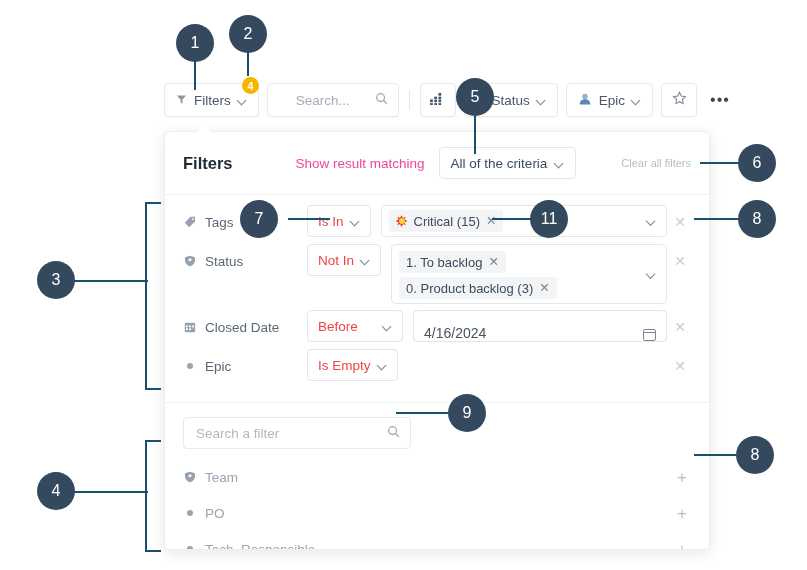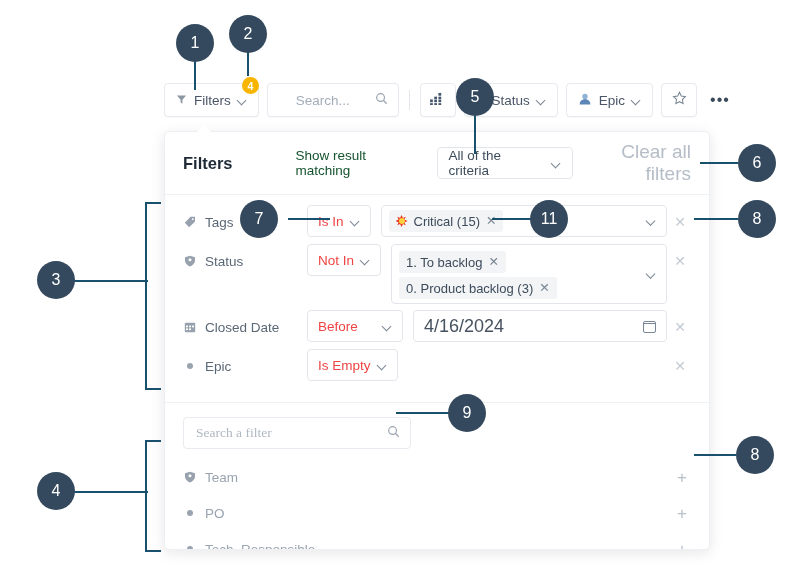--- a/index.html
+++ b/index.html
@@ -76,33 +76,33 @@
     clip-path: polygon(50% 0, 100% 100%, 0 100%);
     z-index: 3;
   }
   .panel-head {
     height: 63px;
     display: flex; align-items: center;
     padding: 0 18px;
     border-bottom: 1px solid #eef1f4;
   }
   .panel-title { font-size: 16.5px; font-weight: bold; color: #1e2a36; }
-  .show-label { font-size: 13.5px; color: #14532d; margin-left: 63px; }
+  .show-label { font-size: 13.5px; color: #ec4899; margin-left: 63px; }
   .criteria-select {
     margin-left: 14px;
     height: 32px; min-width: 128px;
     border: 1px solid #e2e6eb; border-radius: 4px;
     background: #fff;
     display: flex; align-items: center; gap: 8px;
     padding: 0 11px;
     font-size: 13.5px; color: #3d4b5a;
   }
   .clear-all {
     margin-left: auto;
-    font-size: 19px; color: #b5bdc7; text-align: right;
+    font-size: 11px; color: #b5bdc7; text-align: right;
   }
 
   
   .rows { padding: 10px 0 14px 0; border-bottom: 1px solid #eef1f4; }
   .frow {
     display: flex; align-items: flex-start;
     padding: 0 16px 0 18px;
     min-height: 37px;
     margin-bottom: 2px;
   }
@@ -146,39 +146,39 @@
     position: relative;
   }
   .crit-icon::after {
     content: ""; position: absolute; left: 3px; top: 3px;
     width: 6px; height: 6px; border-radius: 50%; background: #ffd23f;
   }
   .val-chev { position: absolute; right: 10px; top: 50%; transform: translateY(-50%); }
   .date-box {
     margin-left: 10px; flex: 1 1 auto; height: 32px;
     border: 1px solid #e2e6eb; border-radius: 4px; background: #fff;
-    display: flex; align-items: center; justify-content: space-between;
-    padding: 0 10px; font-size: 18px; color: #46525f;
+    display: flex; align-items: flex-end; justify-content: space-between;
+    padding: 0 10px; font-size: 14px; color: #46525f;
   }
   .cal-icon { width: 13px; height: 13px; position: relative; }
   .cal-icon::before {
     content: ""; position: absolute; inset: 1px 0 0 0;
     border: 1.4px solid #7b8794; border-radius: 2px;
   }
   .cal-icon::after {
     content: ""; position: absolute; left: 0; top: 3.5px; right: 0; height: 1.4px; background: #7b8794;
   }
   .row-x {
     width: 26px; flex: 0 0 26px;
     display: flex; align-items: center; justify-content: center;
     color: #c3cbd4; font-size: 14px; height: 34px;
   }
 
   
-  .searchwrap { padding: 14px 18px 10px 18px; font-family: Liberation Serif, serif; }
+  .searchwrap { padding: 14px 18px 10px 18px; }
   .search-filter {
     width: 228px; height: 32px;
     border: 1px solid #e7eaee; border-radius: 4px; background: #fff;
     display: flex; align-items: center; justify-content: space-between;
     padding: 0 10px 0 12px;
     font-size: 13.5px; color: #b0b8c2;
   }
 
   
   .avail { padding: 0 16px 0 18px; }

